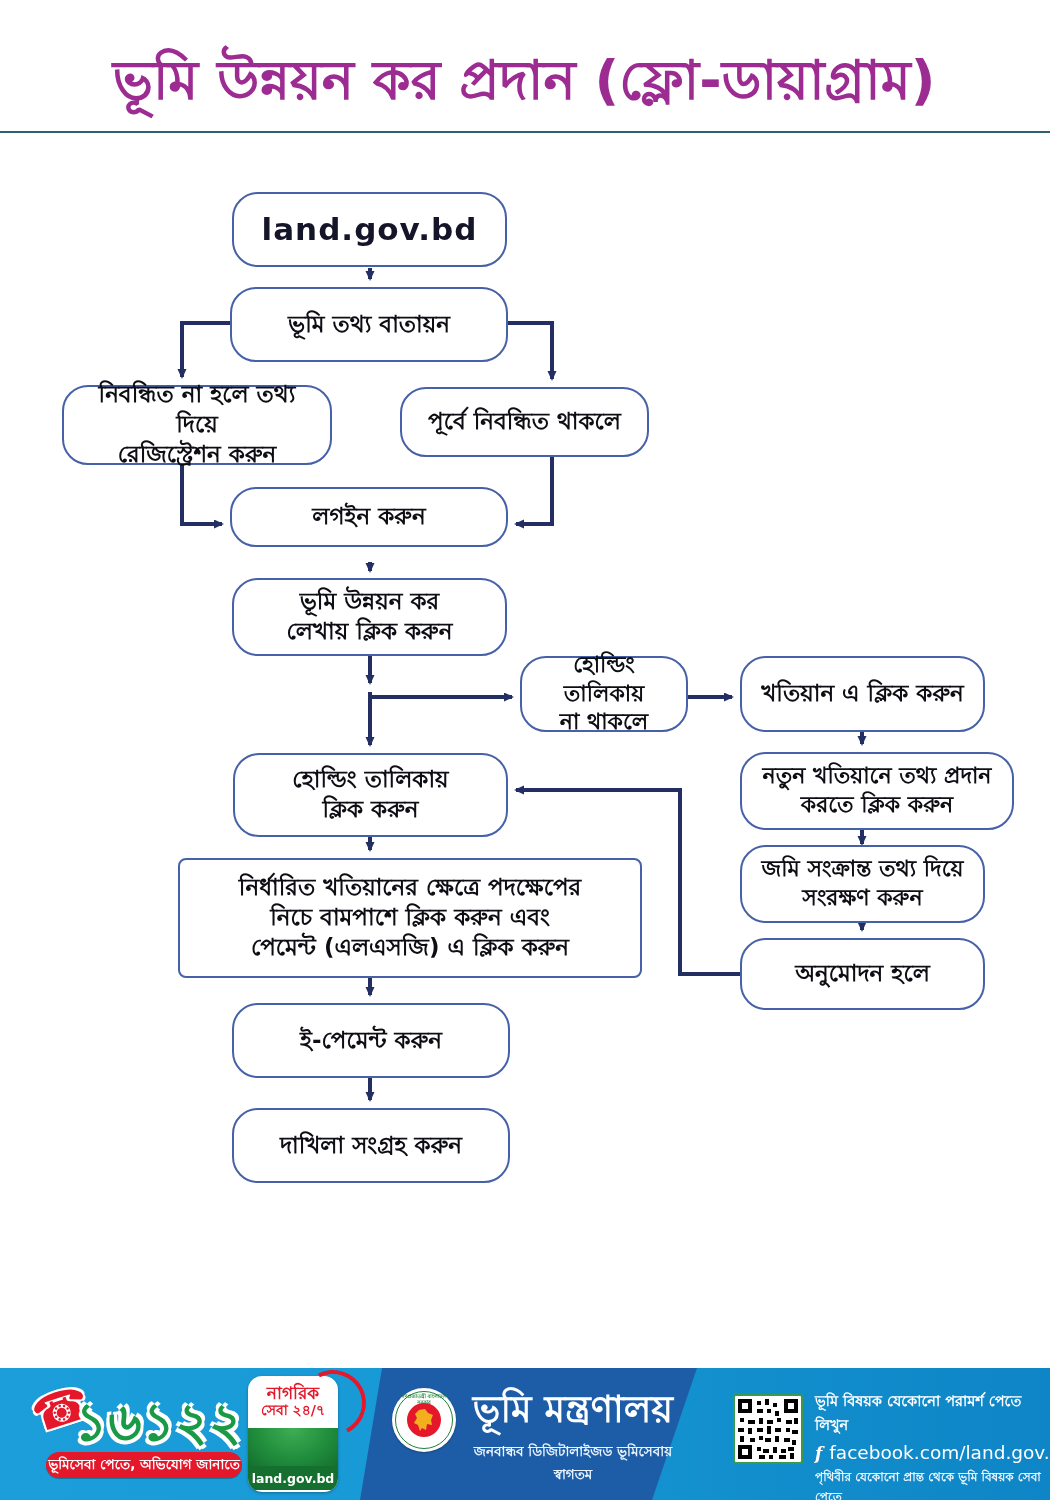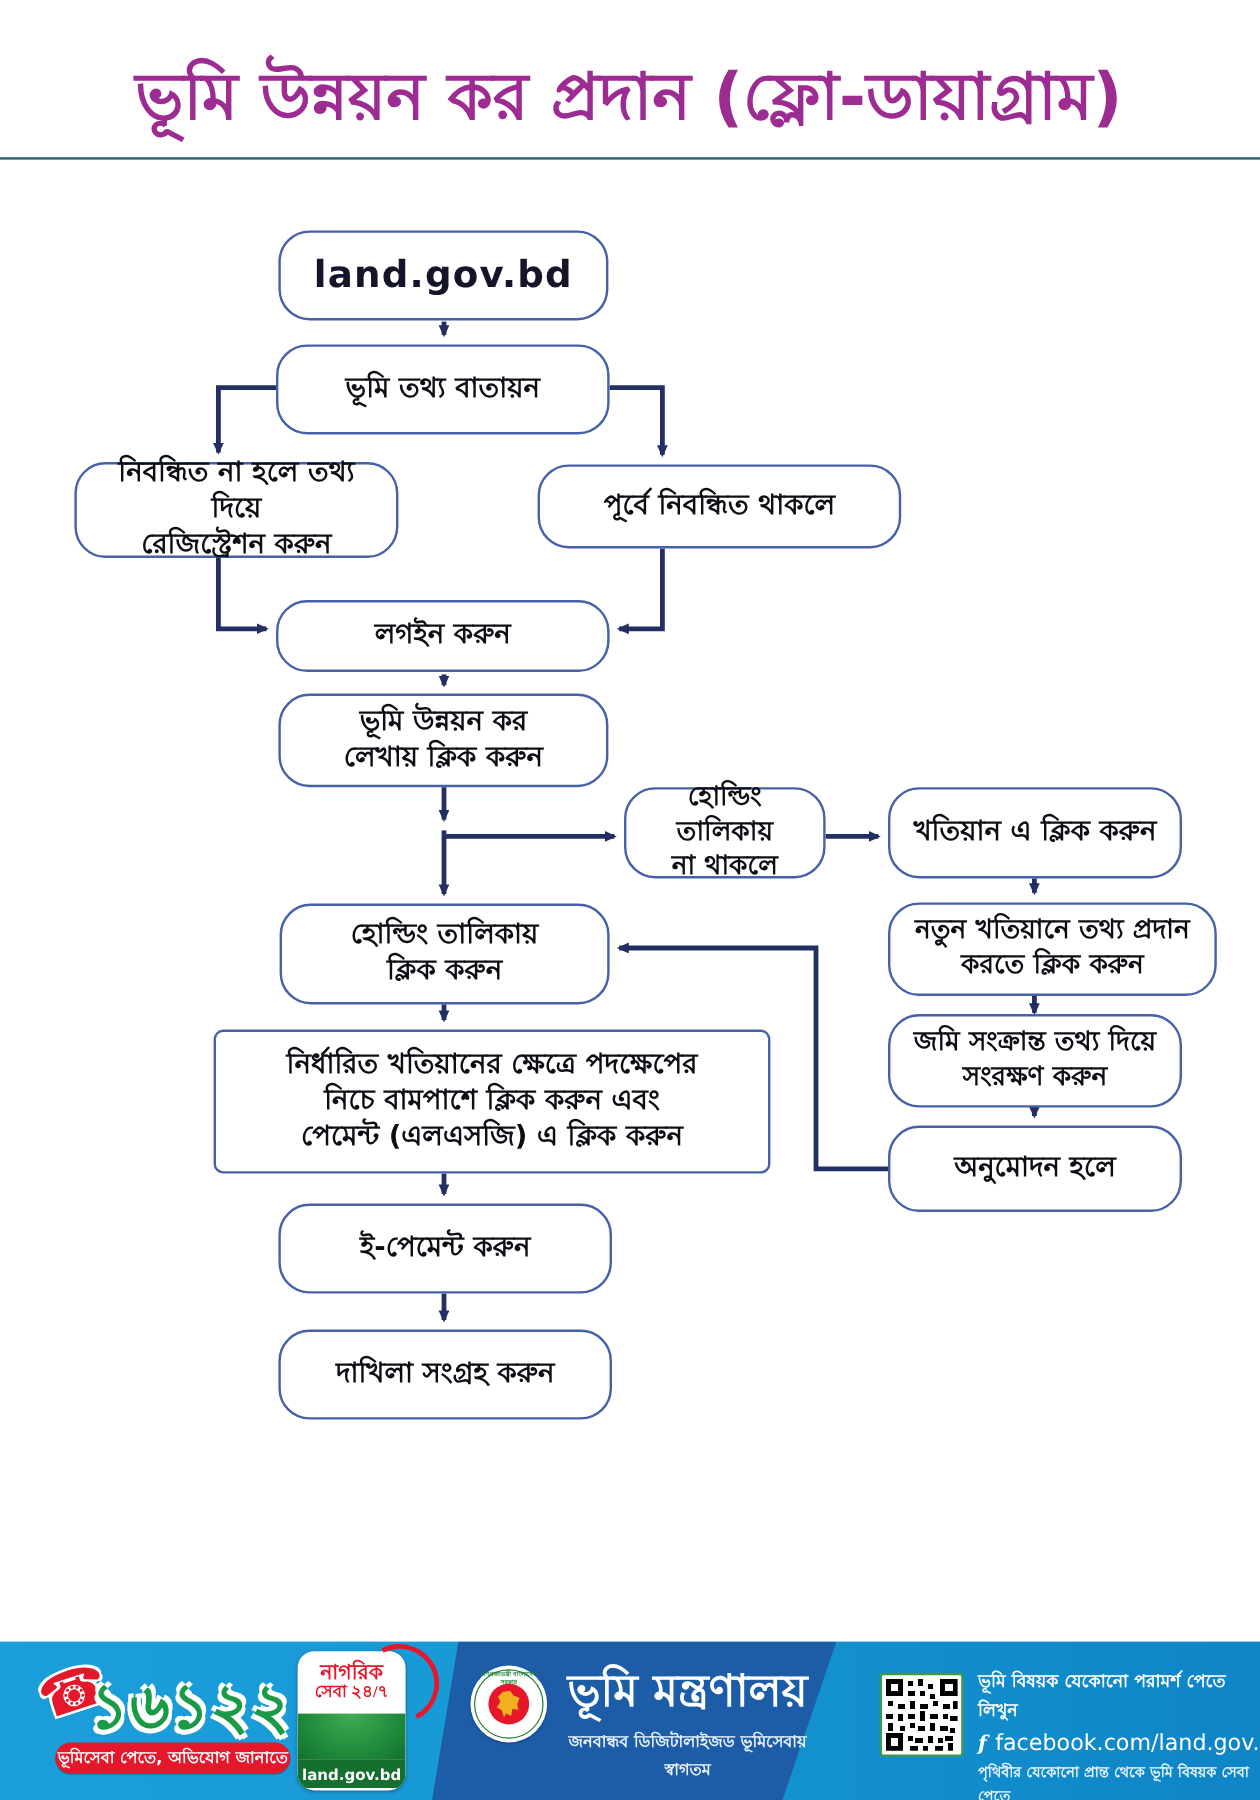--- a/index.html
+++ b/index.html
@@ -19,22 +19,22 @@
   
   .node{
     position:absolute;border:2.5px solid #4661a8;border-radius:26px;background:#ffffff;
     display:flex;align-items:center;justify-content:center;text-align:center;
     font-weight:700;color:#0d0d14;font-size:23px;line-height:1.3;white-space:pre-line;
     box-sizing:border-box;padding:4px 10px;
   }
   .n1{left:232px;top:192px;width:275px;height:75px;font-size:31px;font-weight:800;letter-spacing:1px;color:#15152a;}
   .n2{left:230px;top:287px;width:278px;height:75px;}
   .n3{left:62px;top:385px;width:270px;height:80px;}
-  .n4{left:400px;top:387px;width:303px;height:70px;margin-left:48px;}
-  .n5{left:230px;top:500px;width:278px;height:60px;}
+  .n4{left:400px;top:387px;width:249px;height:70px;}
+  .n5{left:230px;top:487px;width:278px;height:60px;}
   .n6{left:232px;top:578px;width:275px;height:78px;text-align:center;}
   .n7{left:520px;top:656px;width:168px;height:76px;font-size:22px;}
   .n8{left:740px;top:656px;width:245px;height:76px;}
   .n9{left:233px;top:753px;width:275px;height:84px;}
   .n10{left:740px;top:752px;width:274px;height:78px;font-size:22px;}
   .n11{left:740px;top:845px;width:245px;height:78px;font-size:22px;}
   .n12{left:740px;top:938px;width:245px;height:72px;}
   .n13{left:178px;top:858px;width:464px;height:120px;border-radius:8px;}
   .n14{left:232px;top:1003px;width:278px;height:75px;}
   .n15{left:232px;top:1108px;width:278px;height:75px;}
@@ -57,21 +57,21 @@
   }
   .helpline-ribbon{
     position:absolute;left:10px;top:72px;width:196px;height:26px;background:#e5182b;border-radius:14px;
     display:flex;align-items:center;justify-content:center;color:#fff;font-size:13.5px;font-weight:700;
     box-shadow:0 1px 0 rgba(0,0,0,.25);
   }
   .citizen-badge{
     position:absolute;left:248px;top:8px;width:90px;height:116px;background:#ffffff;border-radius:14px;
     overflow:hidden;box-shadow:0 1px 3px rgba(0,0,0,.3);
   }
-  .citizen-top{height:52px;display:flex;flex-direction:column;align-items:center;justify-content:center;font-family:Liberation Serif, serif;}
+  .citizen-top{height:52px;display:flex;flex-direction:column;align-items:center;justify-content:center;}
   .citizen-line1{color:#e5182b;font-size:17px;font-weight:900;line-height:1.05;}
   .citizen-line2{color:#e5182b;font-size:14px;font-weight:900;line-height:1.1;}
   .citizen-hills{height:38px;background:radial-gradient(ellipse at 50% 0%,#3fae54 0%,#1f8c3c 60%,#156f2e 100%);}
   .citizen-site{
     height:24px;background:#156f2e;display:flex;align-items:center;justify-content:center;
     color:#fff;font-size:12.5px;font-weight:800;
   }
   .clock-arc-icon{
     position:absolute;left:300px;top:2px;width:58px;height:58px;border:4px solid transparent;
     border-top-color:#e5182b;border-right-color:#e5182b;border-radius:50%;transform:rotate(18deg);

